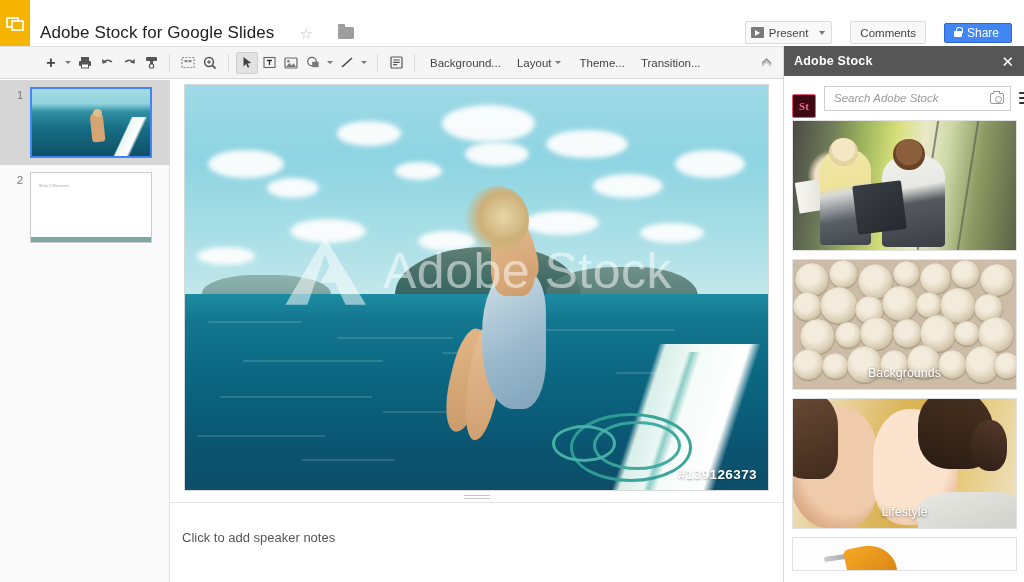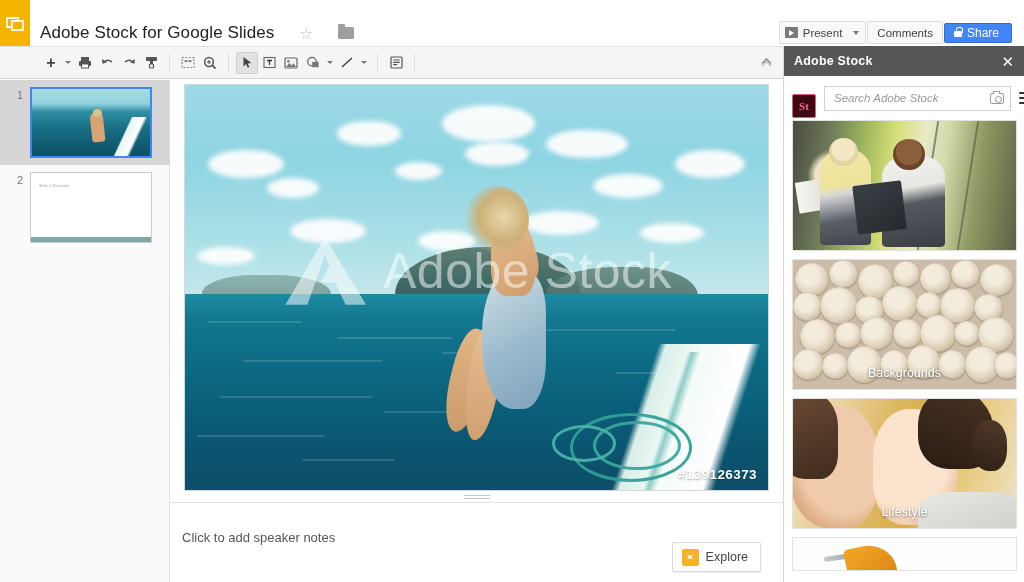--- a/index.html
+++ b/index.html
@@ -23,21 +23,21 @@
   .doc-title { font-size:17px; color:#222; letter-spacing:.1px; white-space:nowrap; }
   .star-icon { color:#bdbdbd; font-size:15px; line-height:1; }
   .folder-icon { display:inline-block; width:16px; height:12px; background:#9e9e9e; border-radius:1.5px; position:relative; }
   .folder-icon::before { content:""; position:absolute; left:0; top:-3px; width:7px; height:3px; background:#9e9e9e; border-radius:1px 1px 0 0; }
 
   .menubar { position:absolute; left:41px; top:28px; display:flex; gap:0; }
   .menu-item {
     font-size:12.5px; color:#333; padding:2px 8px; cursor:default; white-space:nowrap; line-height:15px;
   }
 
-  .topright { position:absolute; right:12px; top:21px; display:flex; align-items:center; gap:1px; }
+  .topright { position:absolute; right:12px; top:21px; display:flex; align-items:center; gap:18px; }
   .btn-present {
     display:flex; align-items:center; height:23px; border:1px solid #dcdcdc; background:#f8f8f8;
     border-radius:2px; padding:0 6px 0 5px; font-size:11.5px; color:#444; gap:5px;
   }
   .present-play { width:13px; height:11px; background:#7a7a7a; border-radius:1px; position:relative; }
   .present-play::after { content:""; position:absolute; left:4px; top:2.5px; border-left:5px solid #fff; border-top:3px solid transparent; border-bottom:3px solid transparent; }
   .present-caret { width:0;height:0;border-left:3.5px solid transparent;border-right:3.5px solid transparent;border-top:4px solid #777; margin-left:6px;}
   .btn-comments {
     height:23px; border:1px solid #dcdcdc; background:#f8f8f8; border-radius:2px;
     padding:0 9px; font-size:11.5px; color:#444; display:flex; align-items:center;
@@ -446,20 +446,29 @@
     <div class="tb-group">
       <div class="tb-btn">
         <svg width="13" height="13" viewBox="0 0 13 13">
             <rect x="1" y="1" width="11" height="11" rx="1" fill="none" stroke="#555" stroke-width="1.2"></rect>
             <path d="M3.2 4 h6.6 M3.2 6.3 h6.6 M3.2 8.6 h4" stroke="#555" stroke-width="1.2"></path>
           </svg>
       </div>
     </div>
     <div class="tb-sep"></div>
 
+    <div class="tb-group">
+      <div class="tb-text">Background...</div>
+      <div class="tb-text">
+        <span>Layout</span>
+        <span class="tb-caret"></span>
+      </div>
+      <div class="tb-text">Theme...</div>
+      <div class="tb-text">Transition...</div>
+    </div>
 
     <div class="tb-collapse">
       <svg width="13" height="10" viewBox="0 0 13 10">
           <path d="M2 6.5 L6.5 2 L11 6.5" stroke="#8a8a8a" stroke-width="1.4" fill="none"></path>
           <path d="M2 9 L6.5 4.5 L11 9" stroke="#8a8a8a" stroke-width="1.4" fill="none" opacity=".55"></path>
         </svg>
     </div>
   </div>
 
   <div class="filmstrip">
@@ -539,24 +548,20 @@
         </div>
 
         <div class="stock-id">#139126373</div>
       </div>
     </div>
 
     <div class="notes-handle"></div>
 
     <div class="notes-pane">
       <div class="notes-text">Click to add speaker notes</div>
-      <div class="explore-btn">
-        <span class="explore-icon"></span>
-        <span>Explore</span>
-      </div>
     </div>
   </div>
 
   <div class="as-panel">
 
     <div class="as-header">
       <span class="as-title">Adobe Stock</span>
       <span class="as-close">✕</span>
     </div>
 

